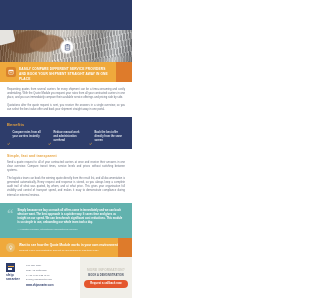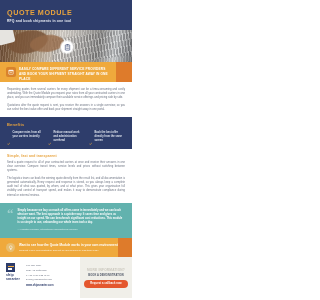--- a/index.html
+++ b/index.html
@@ -90,24 +90,20 @@
   .f-sub{font-size:2.6px;font-weight:bold;color:#4d5565;letter-spacing:.1px;}
   .f-btn{background:#e4572e;color:#fff;font-size:2.6px;font-weight:bold;
     border:none;border-radius:6px;padding:2.6px 6px;letter-spacing:.1px;cursor:pointer;}
 </style>
 </head>
 <body>
 
 <div class="page">
 
   <div class="hero">
-    <div class="hero-top">
-      <div class="hero-title">QUOTE MODULE</div>
-      <div class="hero-sub">RFQ and book shipments in one tool</div>
-    </div>
     <div class="hero-photo">
       <div class="kb"></div>
       <div class="kb2"></div>
       <div class="hand h1"></div>
       <div class="hand h2"></div>
       <div class="cuff"></div>
     </div>
     <div class="badge">
       <svg width="7" height="7" viewBox="0 0 16 16" aria-hidden="true">
         <rect x="3" y="2" width="10" height="12" rx="1" fill="none" stroke="#2e3d6b" stroke-width="1.4"></rect>

